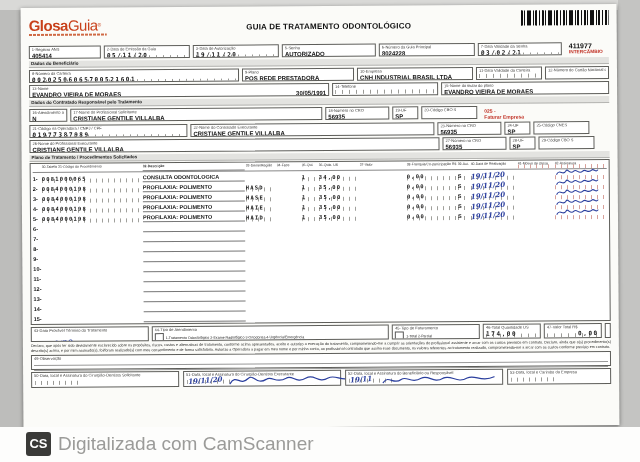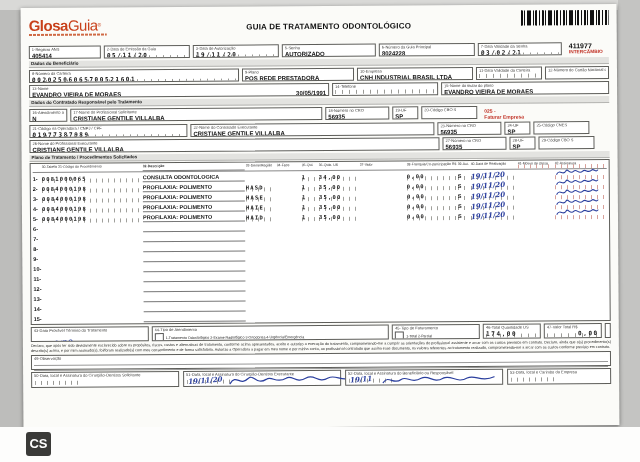--- a/index.html
+++ b/index.html
@@ -577,13 +577,14 @@
         <div class="lbl">53-Data, local e Carimbo da Empresa</div>
         <div class="dateticks"></div>
       </div>
     </div>
 
   </div>
 </div>
 
 <div class="cs-strip">
   <div class="cs-badge">CS</div>
+  <div class="cs-text">Digitalizada com CamScanner</div>
 </div>
 
 </body></html>

